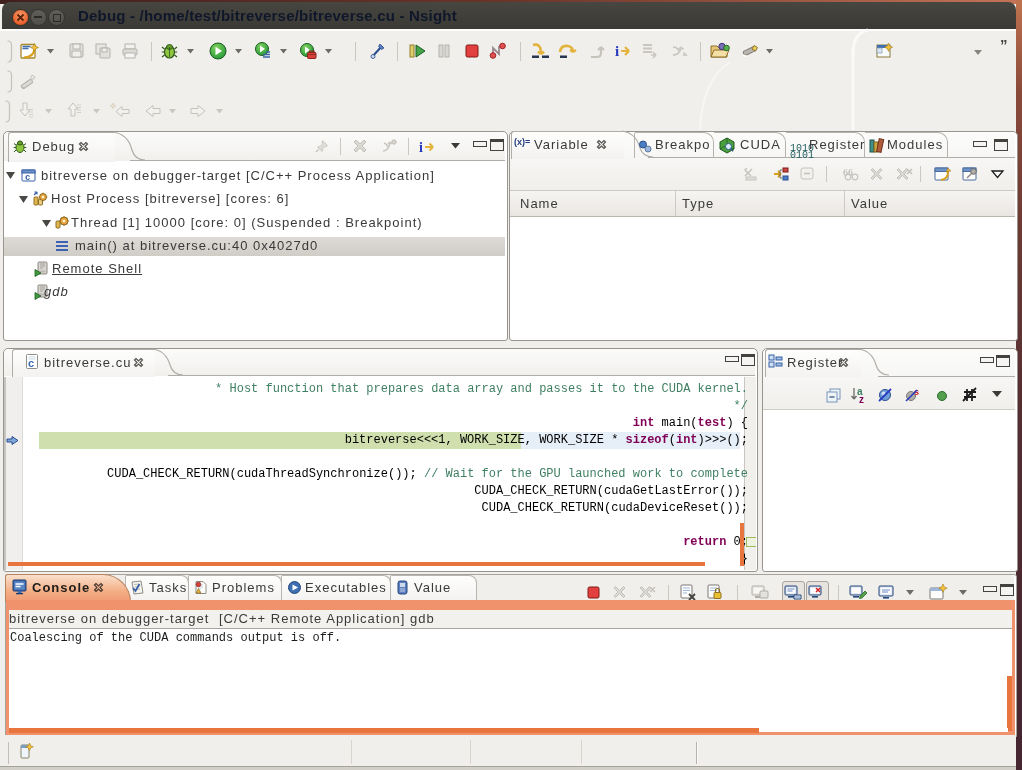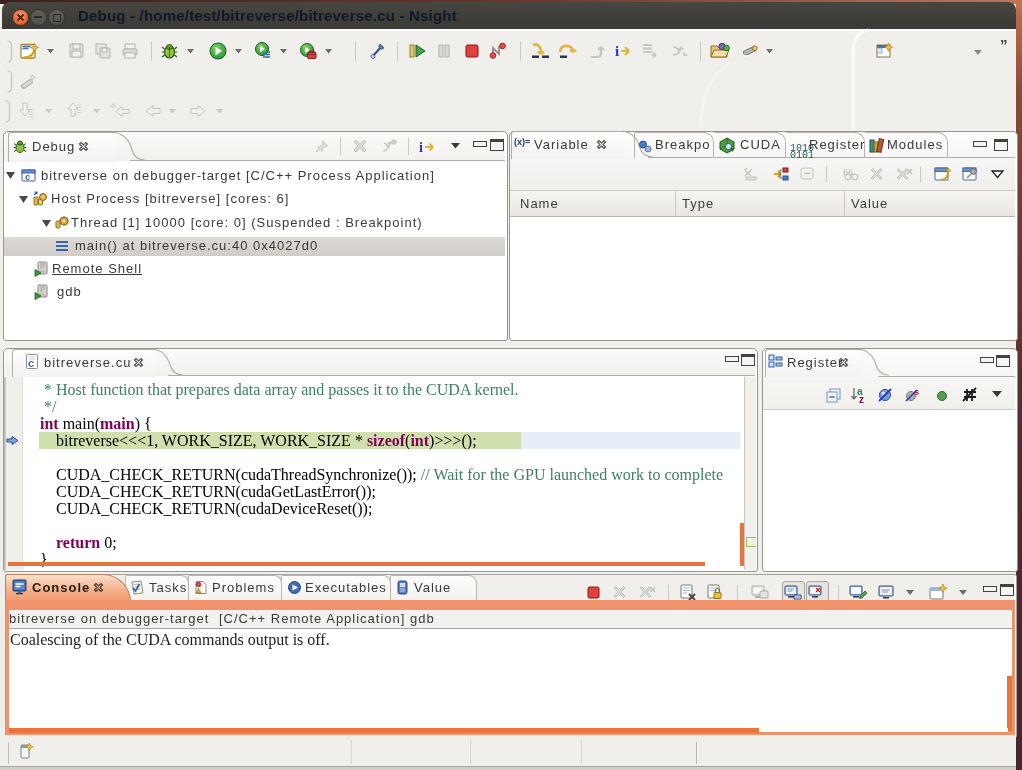--- a/index.html
+++ b/index.html
@@ -1,19 +1,19 @@
 <!DOCTYPE html>
 <html><head>
 <meta charset="utf-8">
 <style>
   html,body{margin:0;padding:0;}
   body{width:1022px;height:770px;overflow:hidden;font-family:"Liberation Sans",sans-serif;background:#f0efec;position:relative;}
   .abs{position:absolute;}
   .t13{font-size:13px;color:#3a3a3a;white-space:nowrap;letter-spacing:1.0px;}
-  .mono{font-family:Liberation Serif, serif;font-size:16px;white-space:pre;}
+  .mono{font-family:Liberation Mono, monospace;font-size:12px;white-space:pre;text-align:right;}
   .vline{position:absolute;width:1px;background:#cbc8c2;}
   .panel{position:absolute;background:#f0efec;border:1px solid #98958f;border-radius:5px 5px 3px 3px;}
   .tabact{position:absolute;background:linear-gradient(#fefefd,#f3f2f0);border:1px solid #b0ada8;border-bottom:none;}
   .minmax{position:absolute;width:12px;height:8px;border:1.5px solid #44423e;border-top:3px solid #44423e;background:#f5f4f2;}
   .minbtn{position:absolute;width:12px;height:4px;border:1.5px solid #44423e;background:#f5f4f2;}
   svg{position:absolute;overflow:visible;}
 </style>
 </head>
 <body>
 
@@ -352,21 +352,21 @@
         <rect x="5.5" y="9.5" width="6" height="2" fill="#bcb9b2"></rect>
         <path d="M1 8.5 L7 12 L1 15.5z" fill="#3f9a3c" stroke="#1c5c22" stroke-width="0.8"></path>
       </svg>
 <div class="abs t13" style="left:52px;top:261px;text-decoration:underline;">Remote Shell</div>
 <svg style="left:34px;top:284px;" width="15" height="15">
         <rect x="4" y="1" width="9" height="12" rx="1" fill="#d8d6d1" stroke="#8a8880"></rect>
         <path d="M6 3 h5 M6 5 h5 M6 7 h3" stroke="#a09d96" stroke-width="0.9"></path>
         <rect x="5.5" y="9.5" width="6" height="2" fill="#bcb9b2"></rect>
         <path d="M1 8.5 L7 12 L1 15.5z" fill="#3f9a3c" stroke="#1c5c22" stroke-width="0.8"></path>
       </svg>
-<div class="abs t13" style="left:57px;top:284px;">gdb</div>
+<div class="abs t13" style="left:44px;top:284px;font-style:italic;">gdb</div>
 </div>
 </div>
 
 <div id="vars">
 <div class="panel" style="left:509px;top:131px;width:507px;height:208px;background:#fff;"></div>
 <div class="abs" style="left:510px;top:132px;width:505px;height:58px;background:linear-gradient(#fcfcfb,#f0efec);border-radius:5px 5px 0 0;"></div>
 <div class="abs" style="left:648px;top:157px;width:367px;height:1px;background:#b0ada8;"></div>
 
 <div class="abs" style="left:634px;top:132px;width:80px;height:26px;border:1px solid #b6b3ae;border-bottom:none;border-radius:2px 10px 0 0;box-sizing:border-box;"></div>
 <div class="abs" style="left:714px;top:132px;width:72px;height:26px;border:1px solid #b6b3ae;border-bottom:none;border-left:none;border-radius:0 10px 0 0;box-sizing:border-box;"></div>
@@ -493,21 +493,21 @@
 
   <div class="abs" style="left:35px;top:55px;width:482px;height:17px;background:#cfdfad;"></div>
   <div class="abs" style="left:517px;top:55px;width:219px;height:17px;background:#e6eef8;"></div>
 
   <svg style="left:2px;top:57px;" width="14" height="13">
         <path d="M1 5 h5 V2.5 L12 6.5 L6 10.5 V8 H1z" fill="#7da7d8" stroke="#2a4d8f" stroke-width="1"></path>
       </svg>
 
   <div class="mono abs" style="left:36px;top:4px;width:708px;overflow:hidden;line-height:17px;color:#000;"><span style="color:#3f7f62"> * Host function that prepares data array and passes it to the CUDA kernel.
  */</span>
-<b style="color:#7f0055">int</b> main(<b style="color:#7f0055">main</b>) {
+<b style="color:#7f0055">int</b> main(<b style="color:#7f0055">test</b>) {
     bitreverse&lt;&lt;&lt;1, WORK_SIZE, WORK_SIZE * <b style="color:#7f0055">sizeof</b>(<b style="color:#7f0055">int</b>)&gt;&gt;&gt;();
 
     CUDA_CHECK_RETURN(cudaThreadSynchronize()); <span style="color:#3f7f62">// Wait for the GPU launched work to complete</span>
     CUDA_CHECK_RETURN(cudaGetLastError());
     CUDA_CHECK_RETURN(cudaDeviceReset());
 
     <b style="color:#7f0055">return</b> 0;
 }</div>
 
   <div class="abs" style="left:736px;top:146px;width:4px;height:43px;background:#e8743e;"></div>

